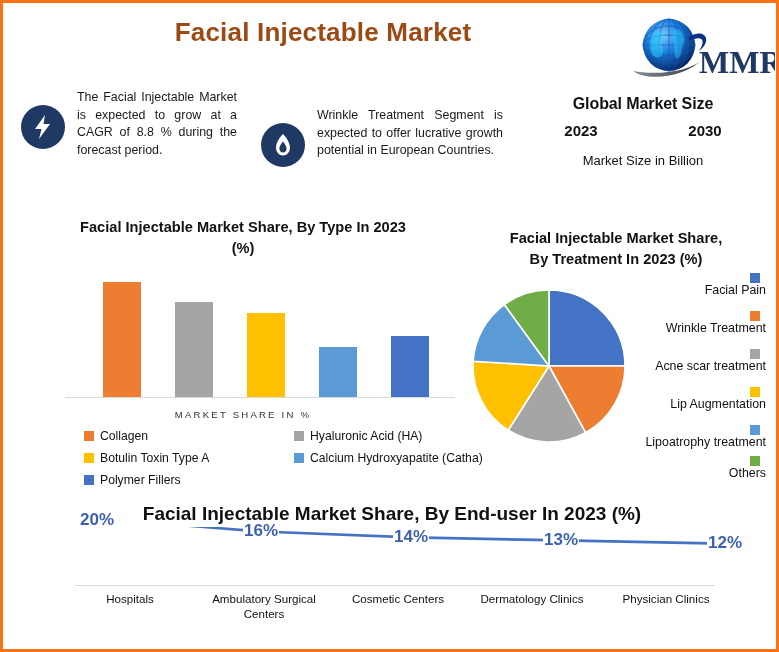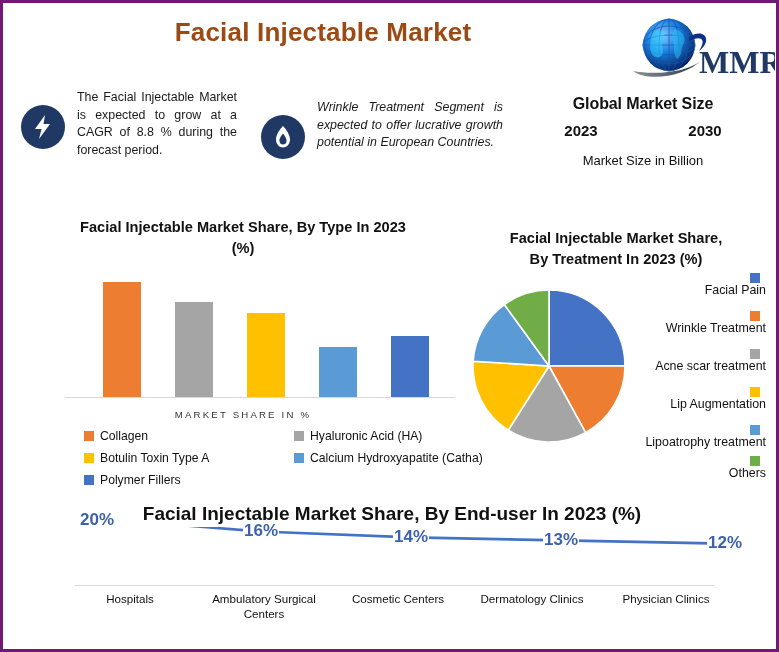--- a/index.html
+++ b/index.html
@@ -8,21 +8,21 @@
     background: #ffffff;
   }
   body {
     font-family: "Liberation Sans", sans-serif;
   }
   #infographic {
     position: relative;
     width: 779px;
     height: 652px;
     background: #ffffff;
-    border: 3px solid #701a75;
+    border: 3px solid #f97316;
     box-sizing: border-box;
     overflow: hidden;
   }
 
   
   #main-title {
     position: absolute;
     left: 0;
     top: 14px;
     width: 640px;
@@ -63,21 +63,21 @@
   .callout-text {
     font-size: 12.4px;
     line-height: 17.5px;
     color: #1a1a1a;
     text-align: justify;
     text-align-last: left;
     margin-left: 12px;
   }
   #callout-1 { left: 18px; top: 86px; width: 248px; }
   #callout-1 .callout-text { width: 160px; }
-  #callout-2 { left: 258px; top: 96px; width: 258px; font-style: italic; }
+  #callout-2 { left: 258px; top: 104px; width: 258px; }
   #callout-2 .callout-text { width: 186px; }
 
   
   #market-size {
     position: absolute;
     left: 512px;
     top: 92px;
     width: 256px;
     text-align: center;
   }

